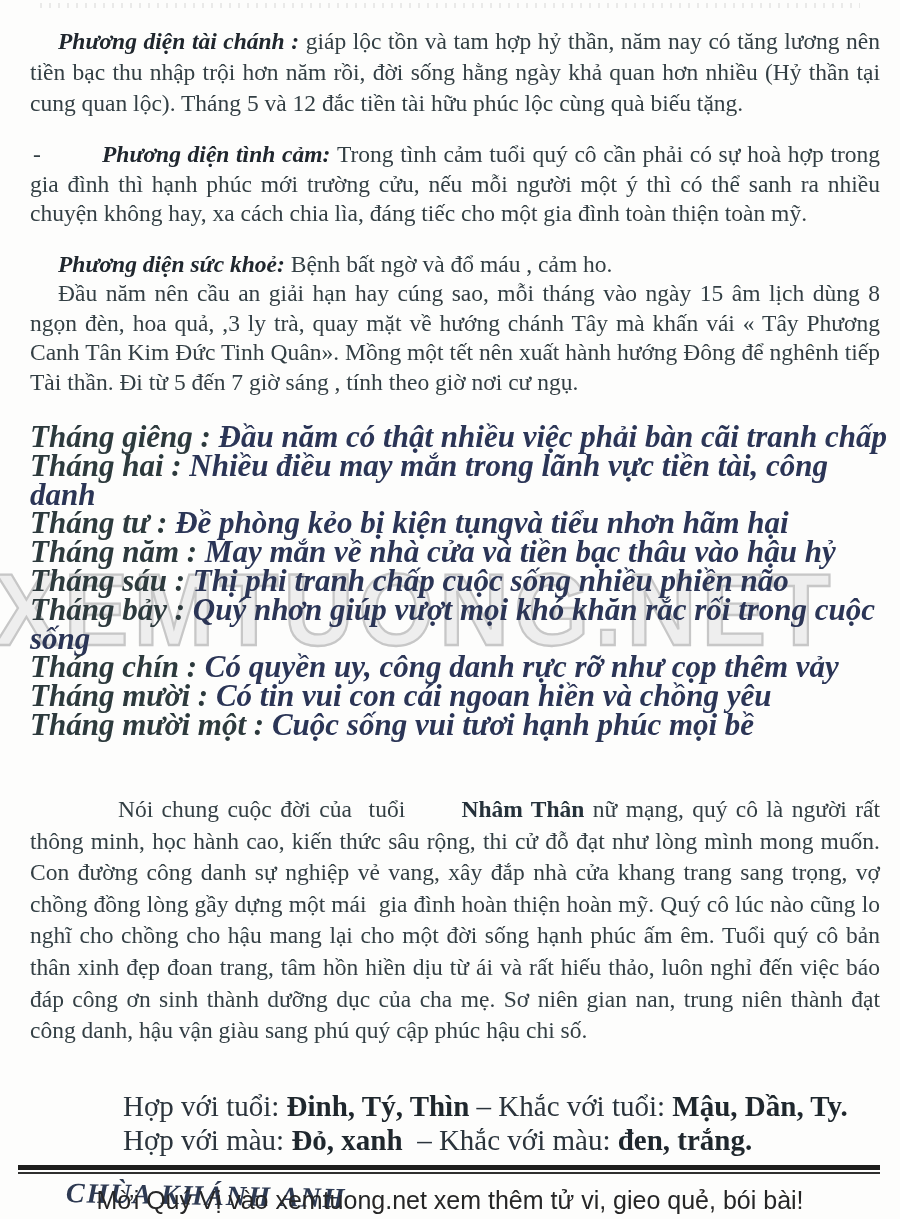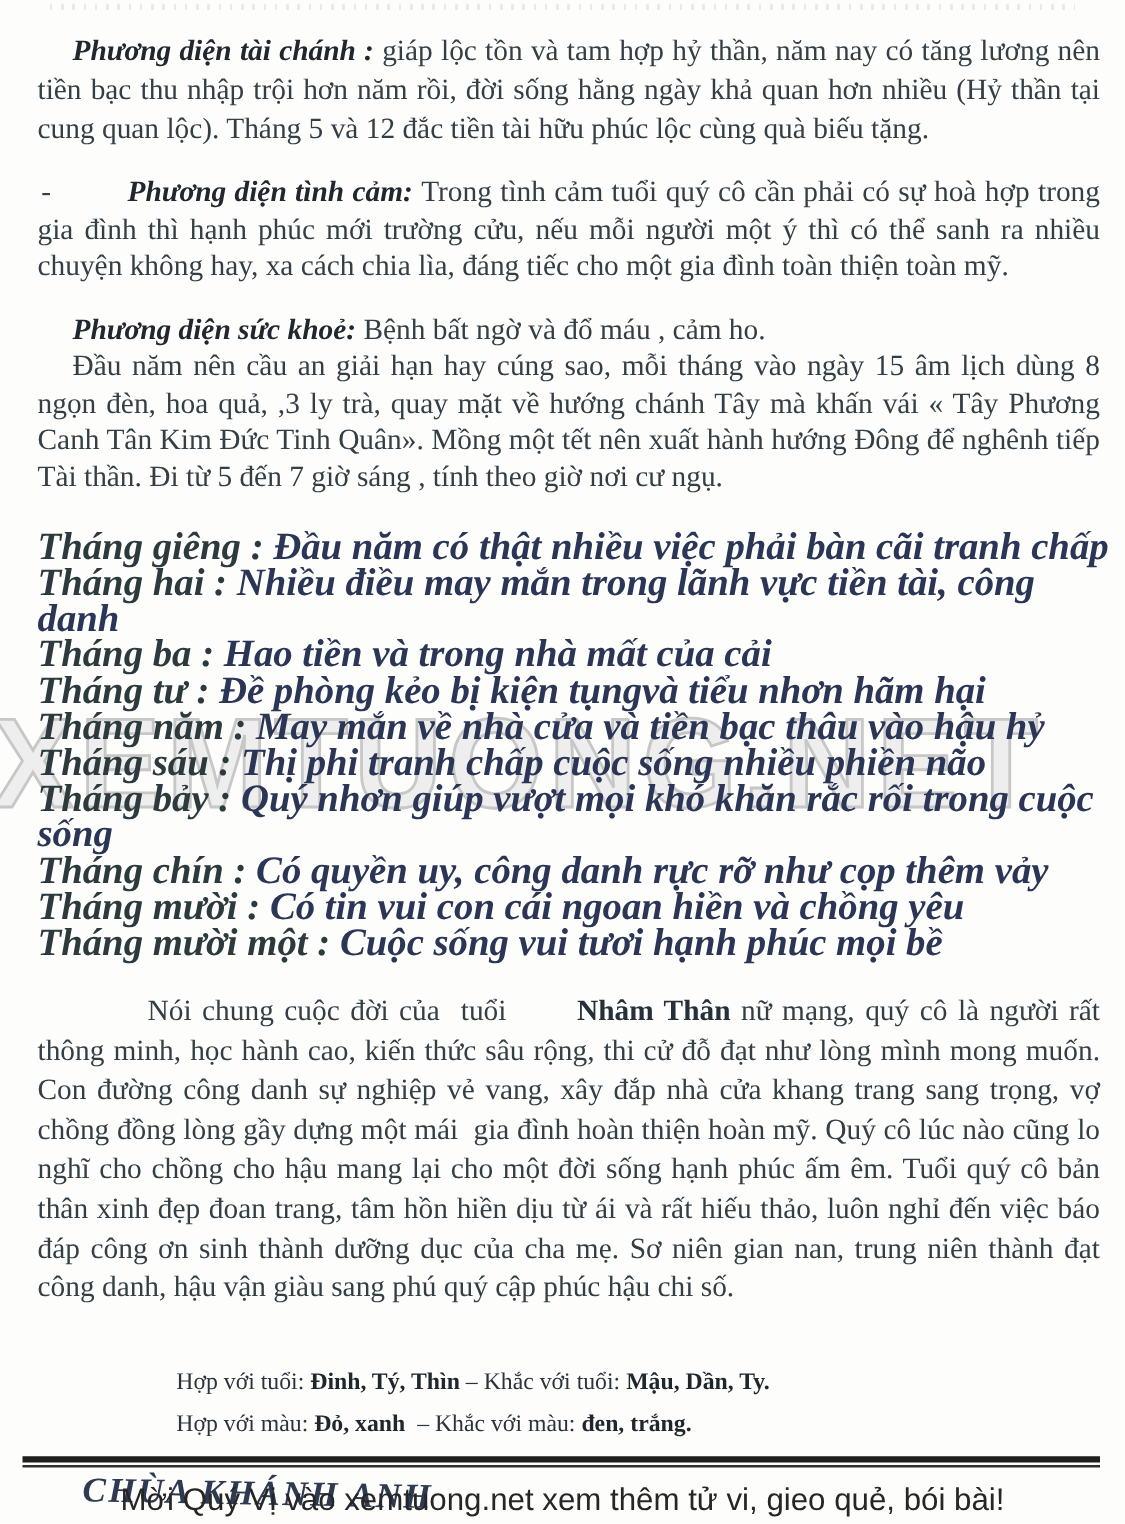--- a/index.html
+++ b/index.html
@@ -27,22 +27,22 @@
   .month{
     font-size:31px;line-height:28.8px;
     font-weight:bold;font-style:italic;
     white-space:nowrap;
   }
   .month .ml{color:#2d3a3d;}
   .month .mt{color:#2b3556;}
   .summary{top:794px;line-height:31.6px;text-indent:88px;}
   .bold-inline{font-weight:bold;color:#25313a;margin-left:48px;}
   .compat{
-    position:absolute;left:141px;top:1089px;
-    font-size:19px;line-height:34px;color:#2b343c;
+    position:absolute;left:123px;top:1089px;
+    font-size:29px;line-height:34px;color:#2b343c;
   }
   .compat .cb{font-weight:bold;color:#1f272d;}
   .footer-rule{
     position:absolute;left:18px;top:1165px;width:862px;height:2px;
     border-top:5px solid #1e1e1d;border-bottom:2px solid #2f2f2f;
   }
   .temple{
     position:absolute;left:66px;top:1177px;
     font-size:28px;font-weight:bold;font-style:italic;
     letter-spacing:2px;color:#2e3a52;
@@ -86,21 +86,20 @@
 
     <p class="para p2"><span class="dash-block">-</span><span class="seg lead">Phương diện tình cảm: </span><span class="seg">Trong tình cảm tuổi quý cô cần phải có sự hoà hợp trong gia đình thì hạnh phúc mới trường cửu, nếu mỗi người một ý thì có thể sanh ra nhiều chuyện không hay, xa cách chia lìa, đáng tiếc cho một gia đình toàn thiện toàn mỹ.</span></p>
 
     <p class="para p3"><span class="seg lead">Phương diện sức khoẻ: </span><span class="seg">Bệnh bất ngờ và đổ máu , cảm ho.</span></p>
 
     <p class="para p4"><span class="seg">Đầu năm nên cầu an giải hạn hay cúng sao, mỗi tháng vào ngày 15 âm lịch dùng 8 ngọn đèn, hoa quả, ,3 ly trà, quay mặt về hướng chánh Tây mà khấn vái « Tây Phương Canh Tân Kim Đức Tinh Quân». Mồng một tết nên xuất hành hướng Đông để nghênh tiếp Tài thần. Đi từ 5 đến 7 giờ sáng , tính theo giờ nơi cư ngụ.</span></p>
 
     <div class="months">
       <div class="month"><span class="seg ml">Tháng giêng : </span><span class="seg mt">Đầu năm có thật nhiều việc phải bàn cãi tranh chấp</span></div>
       <div class="month"><span class="seg ml">Tháng hai : </span><span class="seg mt">Nhiều điều may mắn trong lãnh vực tiền tài, công danh</span></div>
-      <div class="month"><span class="seg ml">Tháng ba : </span><span class="seg mt">Hao tiền và trong nhà mất của cải</span></div>
       <div class="month"><span class="seg ml">Tháng tư : </span><span class="seg mt">Đề phòng kẻo bị kiện tụngvà tiểu nhơn hãm hại</span></div>
       <div class="month"><span class="seg ml">Tháng năm : </span><span class="seg mt">May mắn về nhà cửa và tiền bạc thâu vào hậu hỷ</span></div>
       <div class="month"><span class="seg ml">Tháng sáu : </span><span class="seg mt">Thị phi tranh chấp cuộc sống nhiều phiền não</span></div>
       <div class="month"><span class="seg ml">Tháng bảy : </span><span class="seg mt">Quý nhơn giúp vượt mọi khó khăn rắc rối trong cuộc sống</span></div>
       <div class="month"><span class="seg ml">Tháng chín : </span><span class="seg mt">Có quyền uy, công danh rực rỡ như cọp thêm vảy</span></div>
       <div class="month"><span class="seg ml">Tháng mười : </span><span class="seg mt">Có tin vui con cái ngoan hiền và chồng yêu</span></div>
       <div class="month"><span class="seg ml">Tháng mười một : </span><span class="seg mt">Cuộc sống vui tươi hạnh phúc mọi bề</span></div>
     </div>
 
     <p class="para summary"><span class="seg">Nói chung cuộc đời của  tuổi </span><span class="seg bold-inline">Nhâm Thân</span><span class="seg"> nữ mạng, quý cô là người rất thông minh, học hành cao, kiến thức sâu rộng, thi cử đỗ đạt như lòng mình mong muốn. Con đường công danh sự nghiệp vẻ vang, xây đắp nhà cửa khang trang sang trọng, vợ chồng đồng lòng gầy dựng một mái  gia đình hoàn thiện hoàn mỹ. Quý cô lúc nào cũng lo nghĩ cho chồng cho hậu mang lại cho một đời sống hạnh phúc ấm êm. Tuổi quý cô bản thân xinh đẹp đoan trang, tâm hồn hiền dịu từ ái và rất hiếu thảo, luôn nghỉ đến việc báo đáp công ơn sinh thành dưỡng dục của cha mẹ. Sơ niên gian nan, trung niên thành đạt công danh, hậu vận giàu sang phú quý cập phúc hậu chi số.</span></p>

